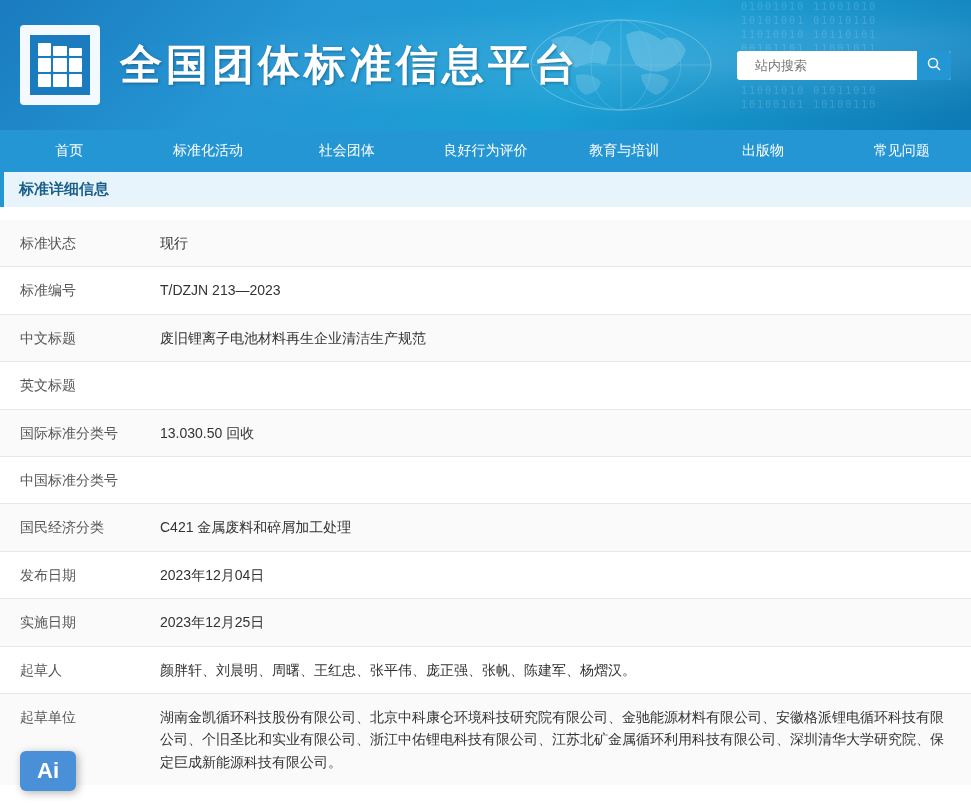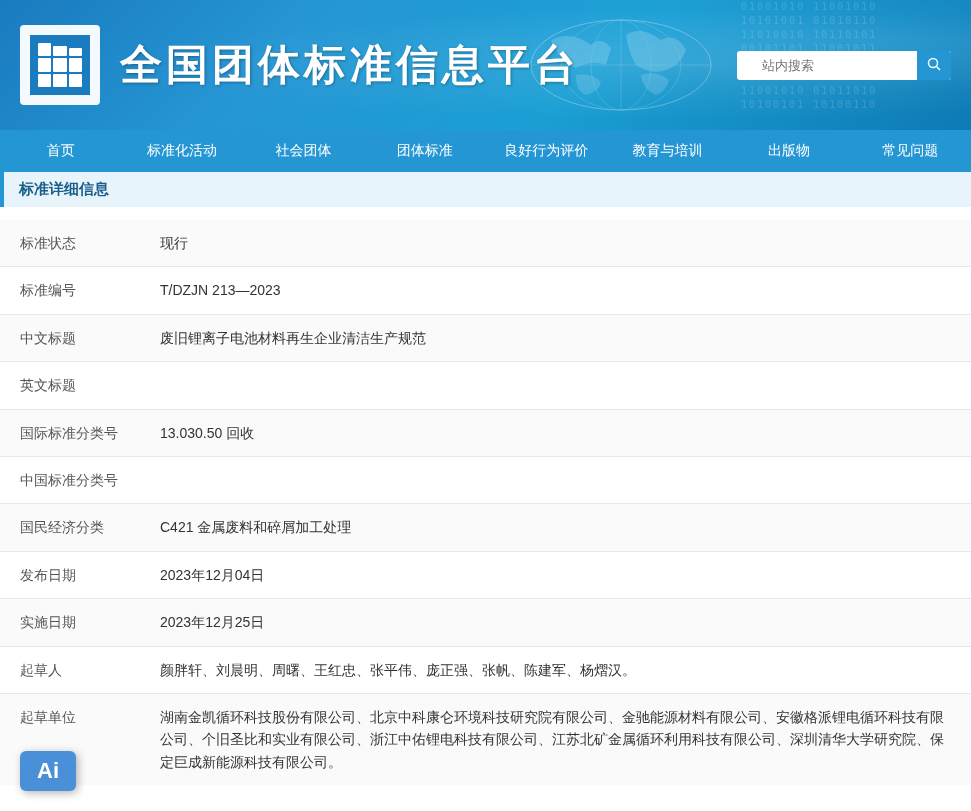--- a/index.html
+++ b/index.html
@@ -75,21 +75,21 @@
     .search-box {
       display: flex;
       align-items: center;
       background: white;
       border-radius: 3px;
       overflow: hidden;
     }
     .search-input {
       border: none;
       outline: none;
-      padding: 5px 25px;
+      padding: 5px 18px;
       font-size: 13px;
       width: 180px;
       color: #999;
     }
     .search-btn {
       background: #2596d4;
       border: none;
       padding: 6px 10px;
       cursor: pointer;
       color: white;
@@ -236,21 +236,20 @@
         </svg>
       </button>
     </div>
   </div>
 </div>
 
 <nav class="nav">
   <div class="nav-item">首页</div>
   <div class="nav-item">标准化活动</div>
   <div class="nav-item">社会团体</div>
-  <div class="nav-item">团体标准</div>
   <div class="nav-item">良好行为评价</div>
   <div class="nav-item">教育与培训</div>
   <div class="nav-item">出版物</div>
   <div class="nav-item">常见问题</div>
 </nav>
 
 <div class="section-title-bar">标准详细信息</div>
 
 <table class="detail-table">
   <tbody>

